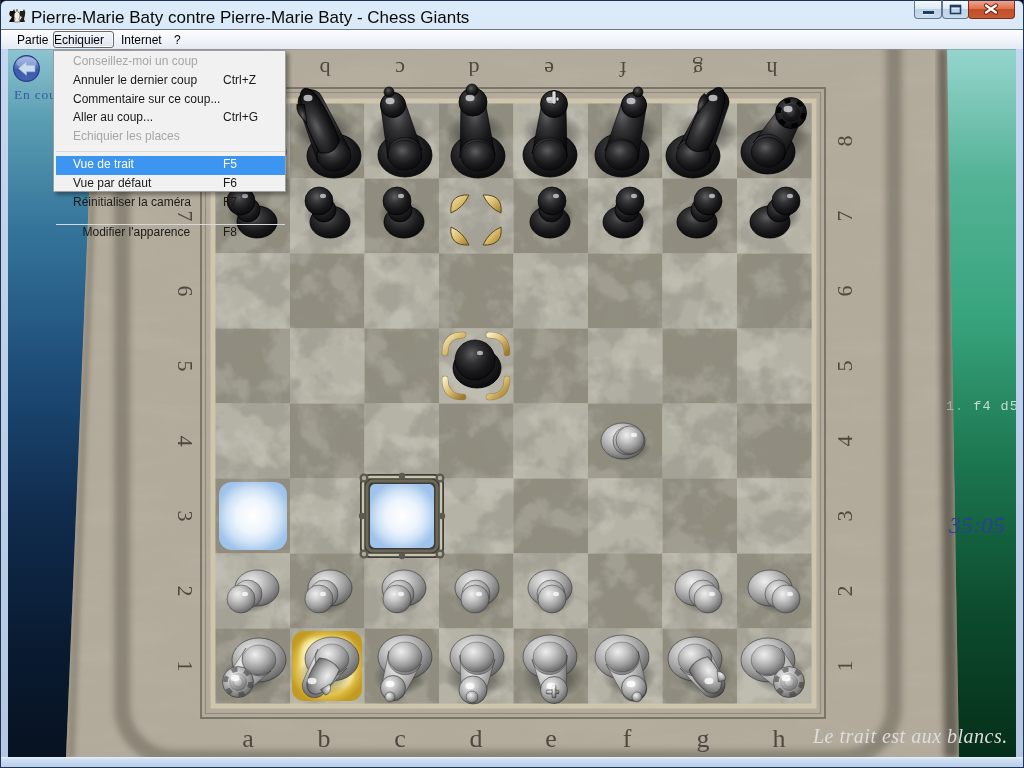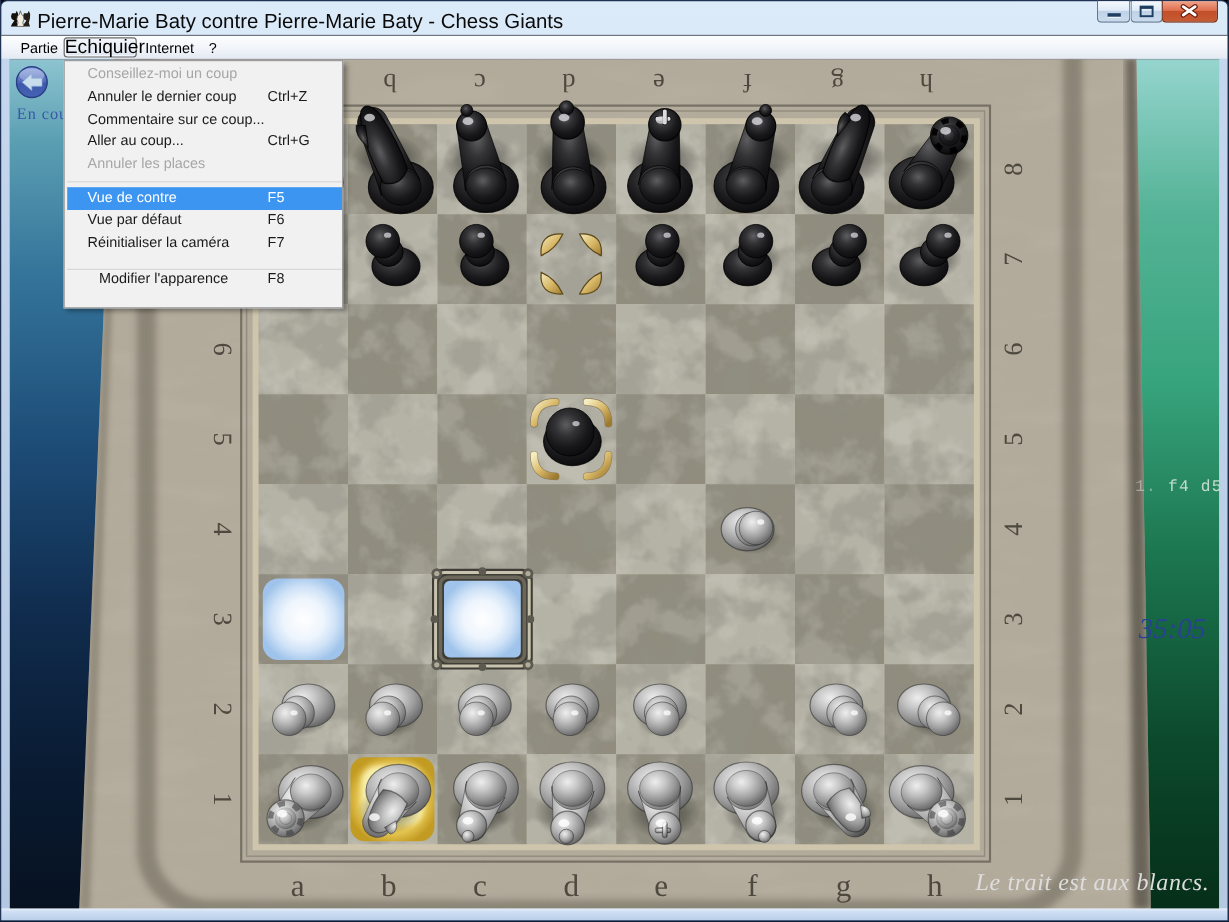--- a/index.html
+++ b/index.html
@@ -26,21 +26,21 @@
  <path d="M72,5.5 L82,12.5 M82,5.5 L72,12.5" stroke="#ffffff" stroke-width="2.3" stroke-linecap="round"></path>
 </svg>
 
 <div style="position:absolute;left:1px;top:29px;width:1022px;height:1px;background:#707680;z-index:4"></div>
 <div style="position:absolute;left:1px;top:48.5px;width:1022px;height:1px;background:#8a9099;opacity:0.6;z-index:4"></div>
 <div style="position:absolute;left:1px;top:30px;width:1022px;height:18.5px;background:linear-gradient(180deg,#fcfdfe 0%,#f2f5fa 50%,#e4eaf3 100%);z-index:4;font-size:12px;color:#000">
  <span style="position:absolute;left:16px;top:3px">Partie</span>
  <span style="position:absolute;left:120px;top:3px">Internet</span>
  <span style="position:absolute;left:173px;top:3px">?</span>
 </div>
-<div style="position:absolute;left:53px;top:30.5px;width:61px;height:17.5px;background:linear-gradient(180deg,#f3f6fb,#dfe6f2);border:1px solid #6b6b6b;border-radius:3px;box-shadow:inset 0 0 0 1px #f8fafc;z-index:5;font-size:16px;color:#000;text-align:center;line-height:16px">Echiquier</div>
+<div style="position:absolute;left:53px;top:30.5px;width:61px;height:17.5px;background:linear-gradient(180deg,#f3f6fb,#dfe6f2);border:1px solid #6b6b6b;border-radius:3px;box-shadow:inset 0 0 0 1px #f8fafc;z-index:5;font-size:12px;color:#000;text-align:left;line-height:16px">Echiquier</div>
 
 <div style="position:absolute;left:8px;top:48.5px;width:1008px;height:708.5px;background:#0a2030;overflow:hidden;z-index:1"></div>
 <svg width="1008" height="710" viewBox="8 48 1008 710" style="z-index:2;position:absolute;left:8px;top:48px">
     <defs>
 <linearGradient id="bgl" x1="0" y1="0" x2="0" y2="1">
  <stop offset="0" stop-color="#8ec5d1"></stop>
         <stop offset="0.1" stop-color="#5a9eb2"></stop>
  <stop offset="0.25" stop-color="#35759b"></stop>
         <stop offset="0.45" stop-color="#1d4d78"></stop>
  <stop offset="0.65" stop-color="#102c4e"></stop>
@@ -549,32 +549,32 @@
     </defs>
  <circle cx="13.5" cy="13.5" r="13" fill="url(#bkb)"></circle>
  <circle cx="13.5" cy="13.5" r="12.8" fill="none" stroke="#2b3f85" stroke-width="1.2"></circle>
  <ellipse cx="13.5" cy="7.5" rx="10.5" ry="5.5" fill="#ffffff" opacity="0.28"></ellipse>
  <path d="M5.5,13.5 L13.5,6.5 L13.5,10.2 L22,10.2 L22,16.8 L13.5,16.8 L13.5,20.5 Z" fill="#c9dcec" stroke="#8fb0d8" stroke-width="0.6"></path>
 </svg>
 <div style="position:absolute;left:14px;top:87px;width:39px;overflow:hidden;white-space:nowrap;font-family:'Liberation Serif',serif;font-size:13.5px;color:#3b57a8;z-index:3;letter-spacing:0.8px">En cours</div>
 <div style="position:absolute;left:946px;top:399px;font-family:Liberation Mono, monospace;font-size:13.5px;color:rgba(225,233,225,0.85);z-index:3;letter-spacing:1px"><span style="opacity:0.55">1.</span> f4 d5</div>
 <div style="position:absolute;left:949px;top:512px;font-family:'Liberation Serif',serif;font-style:italic;font-size:24px;color:#2b3f96;z-index:3">35:05</div>
 <div style="position:absolute;left:813px;top:725px;font-family:'Liberation Serif',serif;font-style:italic;font-size:20px;color:#dddddd;z-index:3;letter-spacing:0.5px">Le trait est aux blancs.</div>
-<div style="position:absolute;left:52.5px;top:49.5px;width:233px;height:207px;background:#f1f1f1;border:1px solid #9d9d9d;box-shadow:3px 3px 4px rgba(0,0,0,0.35);font-size:12px;z-index:30">
+<div style="position:absolute;left:52.5px;top:49.5px;width:233px;height:142px;background:#f1f1f1;border:1px solid #9d9d9d;box-shadow:3px 3px 4px rgba(0,0,0,0.35);font-size:12px;z-index:30">
     <div style="position:absolute;left:2px;top:100.2px;width:229px;border-top:1px solid #d8d8d8"></div>
     <div style="position:absolute;left:2px;top:173px;width:229px;border-top:1px solid #d8d8d8"></div>
     <div style="position:absolute;left:2px;top:105.2px;width:229px;height:19px;background:#3d95f2"></div>
     <div style="position:absolute;left:19.5px;top:3.5px;color:#a6a6a6">Conseillez-moi un coup</div>
     <div style="position:absolute;left:19.5px;top:22.3px;color:#1a1a1a">Annuler le dernier coup</div>
     <div style="position:absolute;left:169.5px;top:22.3px;color:#1a1a1a">Ctrl+Z</div>
     <div style="position:absolute;left:19.5px;top:41.0px;color:#1a1a1a">Commentaire sur ce coup...</div>
     <div style="position:absolute;left:19.5px;top:59.8px;color:#1a1a1a">Aller au coup...</div>
     <div style="position:absolute;left:169.5px;top:59.8px;color:#1a1a1a">Ctrl+G</div>
-    <div style="position:absolute;left:19.5px;top:78.5px;color:#a6a6a6">Annuler les places</div>
-    <div style="position:absolute;left:19.5px;top:106.5px;color:#ffffff">Vue de contre</div>
+    <div style="position:absolute;left:19.5px;top:78.5px;color:#a6a6a6">Echiquier les places</div>
+    <div style="position:absolute;left:19.5px;top:106.5px;color:#ffffff">Vue de trait</div>
     <div style="position:absolute;left:169.5px;top:106.5px;color:#ffffff">F5</div>
     <div style="position:absolute;left:19.5px;top:125.5px;color:#1a1a1a">Vue par défaut</div>
     <div style="position:absolute;left:169.5px;top:125.5px;color:#1a1a1a">F6</div>
     <div style="position:absolute;left:19.5px;top:144.5px;color:#1a1a1a">Réinitialiser la caméra</div>
     <div style="position:absolute;left:169.5px;top:144.5px;color:#1a1a1a">F7</div>
     <div style="position:absolute;left:29px;top:174.0px;color:#1a1a1a">Modifier l'apparence</div>
     <div style="position:absolute;left:169.5px;top:174.0px;color:#1a1a1a">F8</div>
   </div>
 
 <div style="position:absolute;left:0;top:0;width:1px;height:768px;background:#203354;z-index:40"></div>

